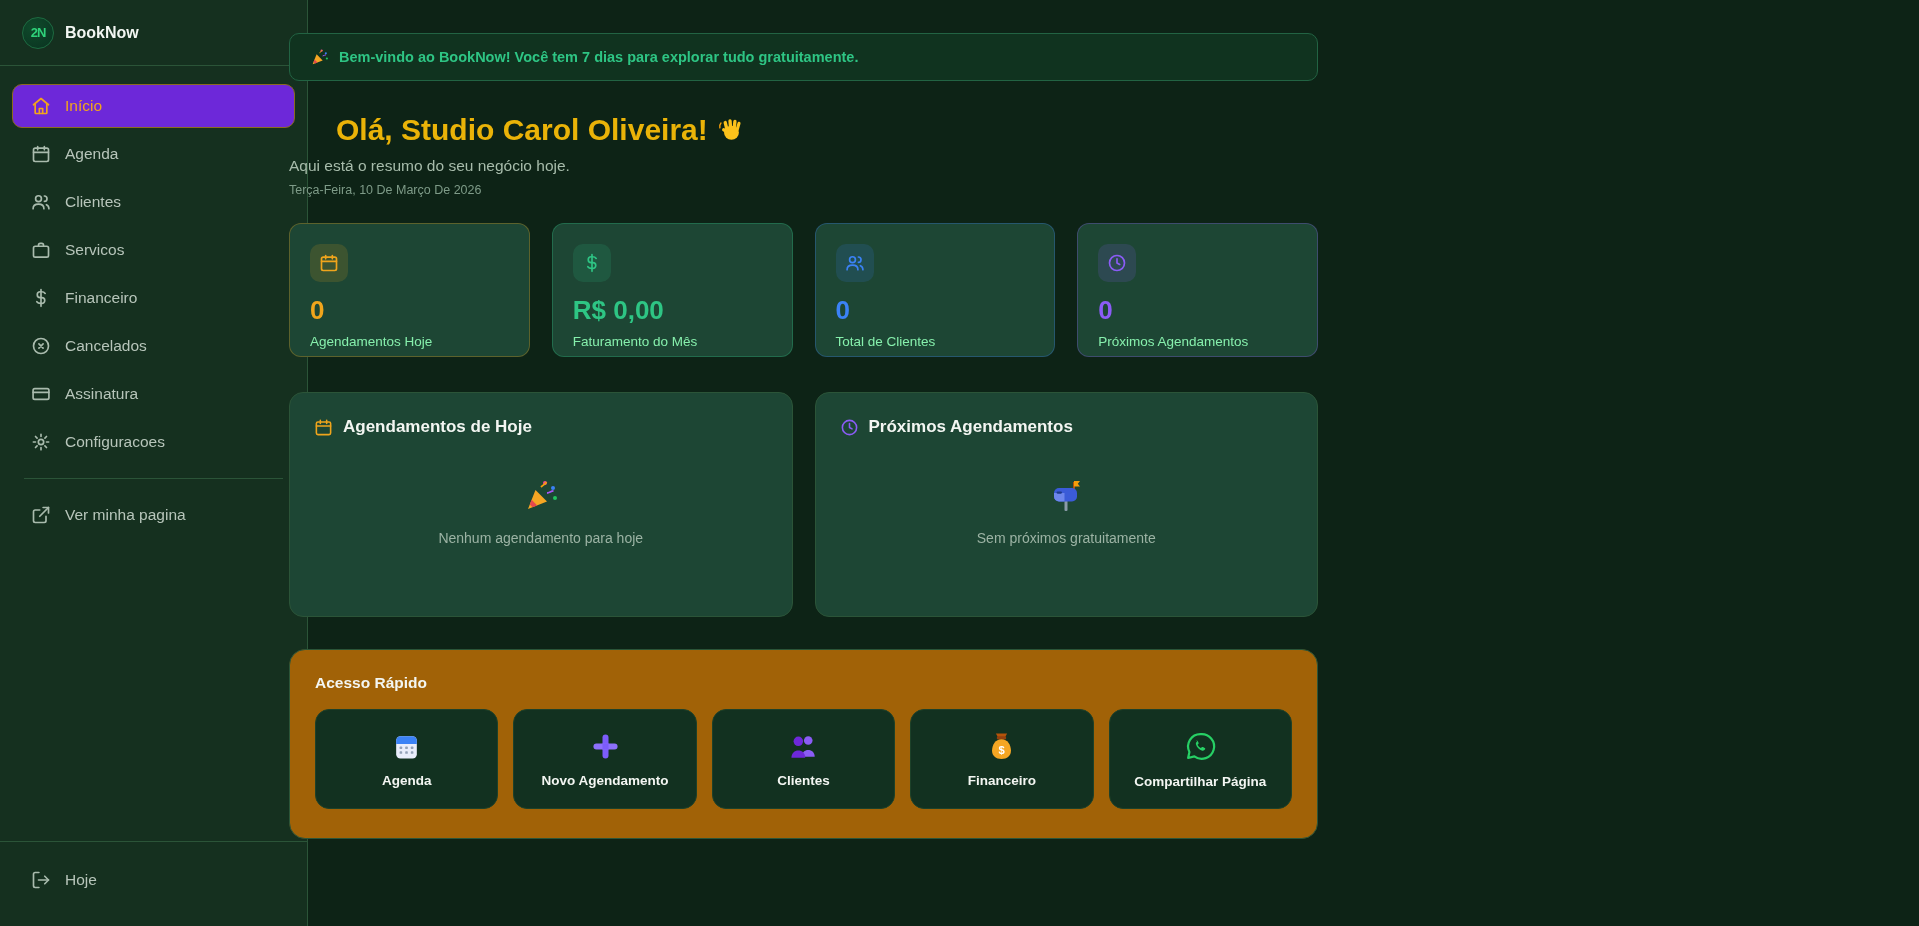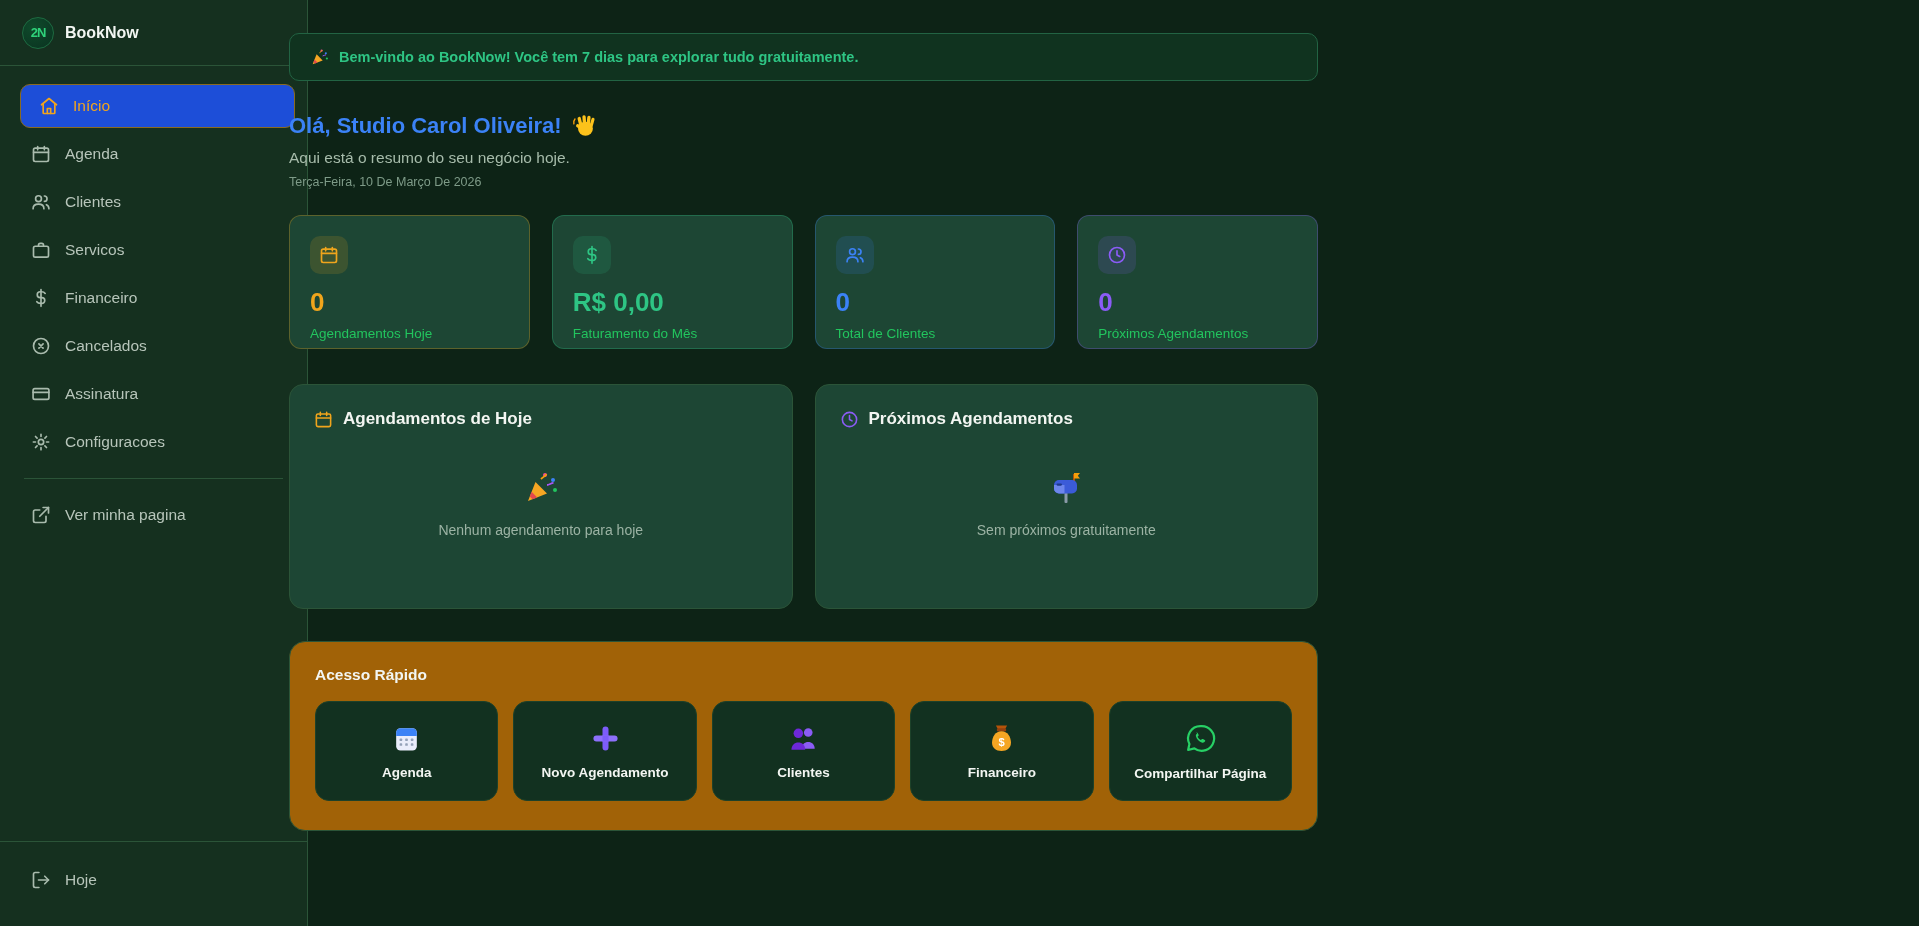--- a/index.html
+++ b/index.html
@@ -35,24 +35,23 @@
   .nav-item{
     display:flex;align-items:center;gap:14px;
     height:44px;border-radius:10px;padding:0 0 0 18px;
     margin-bottom:4px;
     color:#b7c5ba;font-size:15.5px;
     border:1px solid transparent;
     cursor:pointer;box-sizing:border-box;
   }
   .nav-item .ic{display:flex;align-items:center;color:#a9bbad;}
   .nav-item.active{
-    background:#1d4ed8;
+    background:#6d28d9;
     border-color:#8a6a20;
     color:#f2a41d;
-    margin-left:8px;
   }
   .nav-item.active .ic{color:#f2a41d;}
   .side-divider{border-top:1px solid #2b5438;margin:14px 12px;}
   .side-spacer{flex:1;}
   .side-footer{
     border-top:1px solid #2b5438;
     padding:16px 12px 20px 12px;
   }
   
   .main{
@@ -62,38 +61,38 @@
   .content{width:1029px;}
   .banner{
     height:48px;border-radius:10px;
     background:#10331f;border:1px solid #226343;
     display:flex;align-items:center;gap:10px;
     padding:0 20px;box-sizing:border-box;
     color:#2ec584;font-weight:bold;font-size:14.5px;
   }
   .greeting{
     margin-top:32px;display:flex;align-items:center;gap:10px;
-    font-size:22px;font-weight:800;color:#3b82f6;
+    font-size:30px;font-weight:800;color:#eab308;margin-left:47px;
   }
   .subtitle{margin-top:10px;font-size:15.5px;color:#a7bcab;}
   .date-line{margin-top:8px;font-size:12.5px;color:#7e9b88;}
   
   .stats{margin-top:26px;display:grid;grid-template-columns:repeat(4,1fr);gap:22px;}
   .stat-card{
     background:#1d4634;border:1px solid var(--a-border,#2b5438);
     border-radius:12px;padding:20px;height:134px;box-sizing:border-box;
   }
   .stat-chip{
     width:38px;height:38px;border-radius:10px;
     background:var(--a-chip,#234);
     display:flex;align-items:center;justify-content:center;
     color:var(--a,#fff);
   }
   .stat-value{margin-top:13px;font-size:26px;font-weight:800;color:var(--a,#fff);}
-  .stat-label{margin-top:8px;font-size:13.5px;color:#22c55e;}
+  .stat-label{margin-top:8px;font-size:13.5px;color:#86efac;}
   
   .panels{margin-top:35px;display:grid;grid-template-columns:1fr 1fr;gap:22px;}
   .panel{
     background:#1d4634;border:1px solid #2b5438;border-radius:14px;
     height:225px;box-sizing:border-box;padding:24px;
     display:flex;flex-direction:column;text-align:center;
   }
   .panel-head{display:flex;align-items:center;gap:10px;}
   .panel-head .ic{color:var(--a,#f2a41d);display:flex;}
   .panel-title{font-size:17px;font-weight:bold;color:#f3f6f2;}

